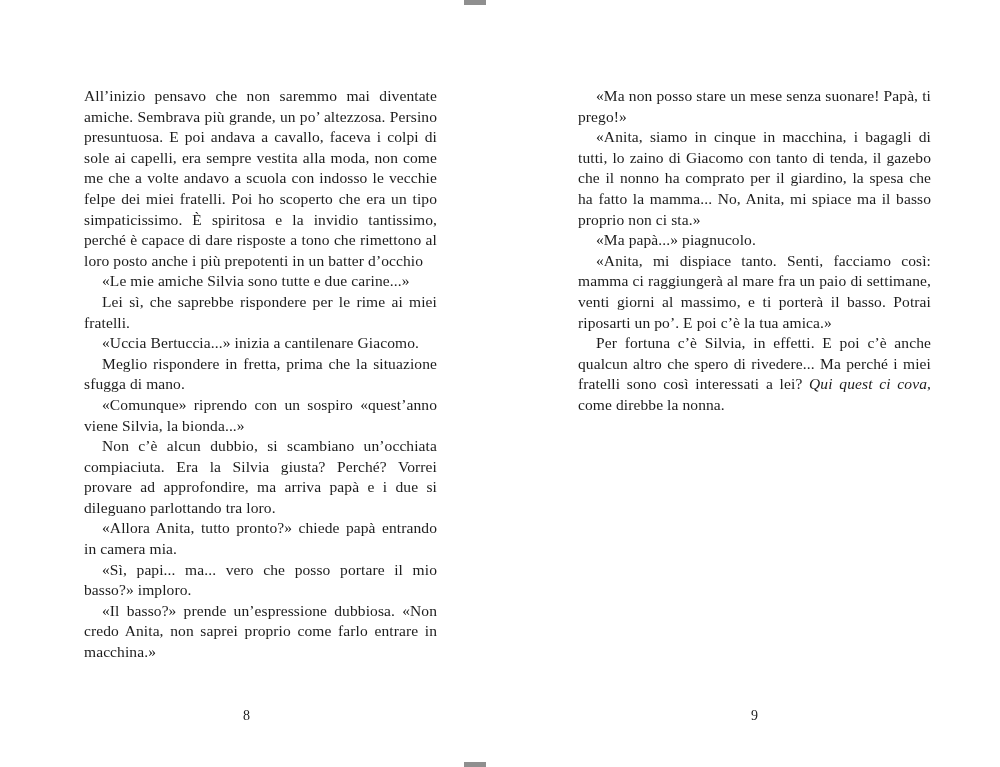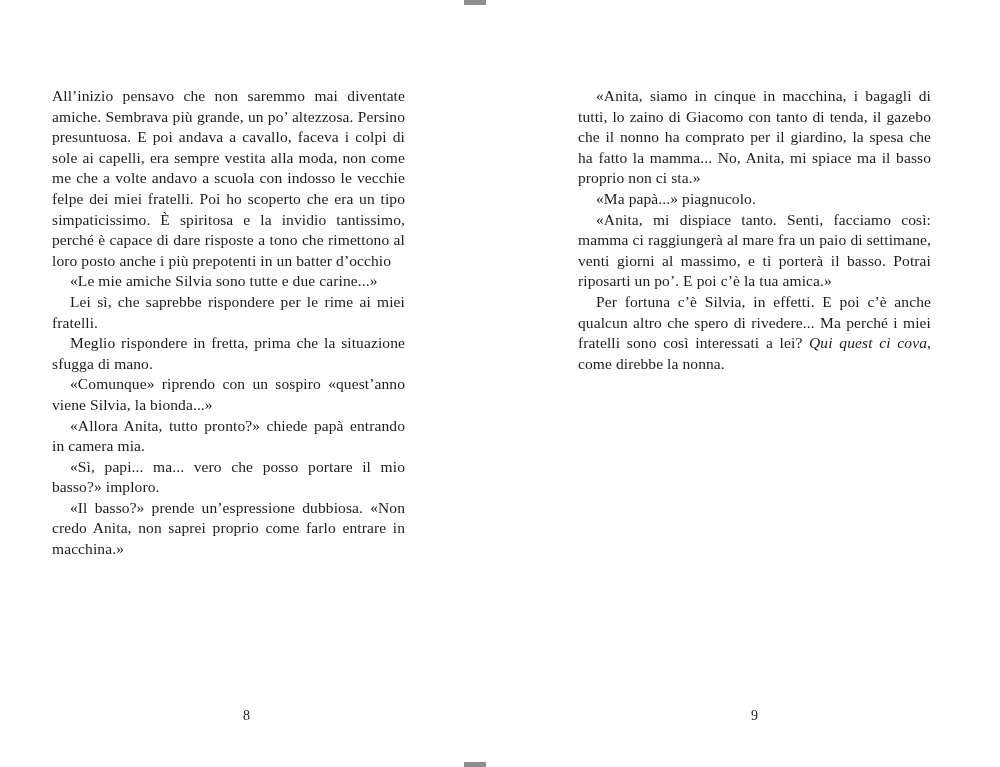--- a/index.html
+++ b/index.html
@@ -11,21 +11,21 @@
     font-family: "Liberation Serif", "DejaVu Serif", serif;
     color: #1c1c1c;
     overflow: hidden;
   }
   .spread { position: absolute; inset: 0; }
   .page-column {
     position: absolute;
     top: 86px;
     width: 353px;
   }
-  .page-column.left  { left: 52px; }
+  .page-column.left  { left: 84px; }
   .page-column.right { left: 578px; }
   .para {
     margin: 0;
     font-size: 15.5px;
     line-height: 20.6px;
     text-align: justify;
     letter-spacing: 0.1px;
   }
   .para.indent { text-indent: 18px; }
   .italic { font-style: italic; }
@@ -53,28 +53,31 @@
 <body>
 
 <div class="spread">
 
   <div class="spread-edge top"></div>
 
   <div class="page-column left">
       <p class="para"><span class="">All’inizio pensavo che non saremmo mai diventate amiche. Sembrava più grande, un po’ altezzosa. Persino presuntuosa. E poi andava a cavallo, faceva i colpi di sole ai capelli, era sempre vestita alla moda, non come me che a volte andavo a scuola con indosso le vecchie felpe dei miei fratelli. Poi ho scoperto che era un tipo simpaticissimo. È spiritosa e la invidio tantissimo, perché è capace di dare risposte a tono che rimettono al loro posto anche i più prepotenti in un batter d’occhio</span></p>
       <p class="para indent"><span class="">«Le mie amiche Silvia sono tutte e due carine...»</span></p>
       <p class="para indent"><span class="">Lei sì, che saprebbe rispondere per le rime ai miei fratelli.</span></p>
+      <p class="para indent"><span class="">«Uccia Bertuccia...» inizia a cantilenare Giacomo.</span></p>
       <p class="para indent"><span class="">Meglio rispondere in fretta, prima che la situazione sfugga di mano.</span></p>
       <p class="para indent"><span class="">«Comunque» riprendo con un sospiro «quest’anno viene Silvia, la bionda...»</span></p>
+      <p class="para indent"><span class="">Non c’è alcun dubbio, si scambiano un’occhiata compiaciuta. Era la Silvia giusta? Perché? Vorrei provare ad approfondire, ma arriva papà e i due si dileguano parlottando tra loro.</span></p>
       <p class="para indent"><span class="">«Allora Anita, tutto pronto?» chiede papà entrando in camera mia.</span></p>
       <p class="para indent"><span class="">«Sì, papi... ma... vero che posso portare il mio basso?» imploro.</span></p>
       <p class="para indent"><span class="">«Il basso?» prende un’espressione dubbiosa. «Non credo Anita, non saprei proprio come farlo entrare in macchina.»</span></p>
     </div>
 
   <div class="page-column right">
+      <p class="para indent"><span class="">«Ma non posso stare un mese senza suonare! Papà, ti prego!»</span></p>
       <p class="para indent"><span class="">«Anita, siamo in cinque in macchina, i bagagli di tutti, lo zaino di Giacomo con tanto di tenda, il gazebo che il nonno ha comprato per il giardino, la spesa che ha fatto la mamma... No, Anita, mi spiace ma il basso proprio non ci sta.»</span></p>
       <p class="para indent"><span class="">«Ma papà...» piagnucolo.</span></p>
       <p class="para indent"><span class="">«Anita, mi dispiace tanto. Senti, facciamo così: mamma ci raggiungerà al mare fra un paio di settimane, venti giorni al massimo, e ti porterà il basso. Potrai riposarti un po’. E poi c’è la tua amica.»</span></p>
       <p class="para indent"><span class="">Per fortuna c’è Silvia, in effetti. E poi c’è anche qualcun altro che spero di rivedere... Ma perché i miei fratelli sono così interessati a lei? </span><span class="italic">Qui quest ci cova</span><span class="">, come direbbe la nonna.</span></p>
     </div>
 
   <div class="page-number left">8</div>
 
   <div class="page-number right">9</div>
 

